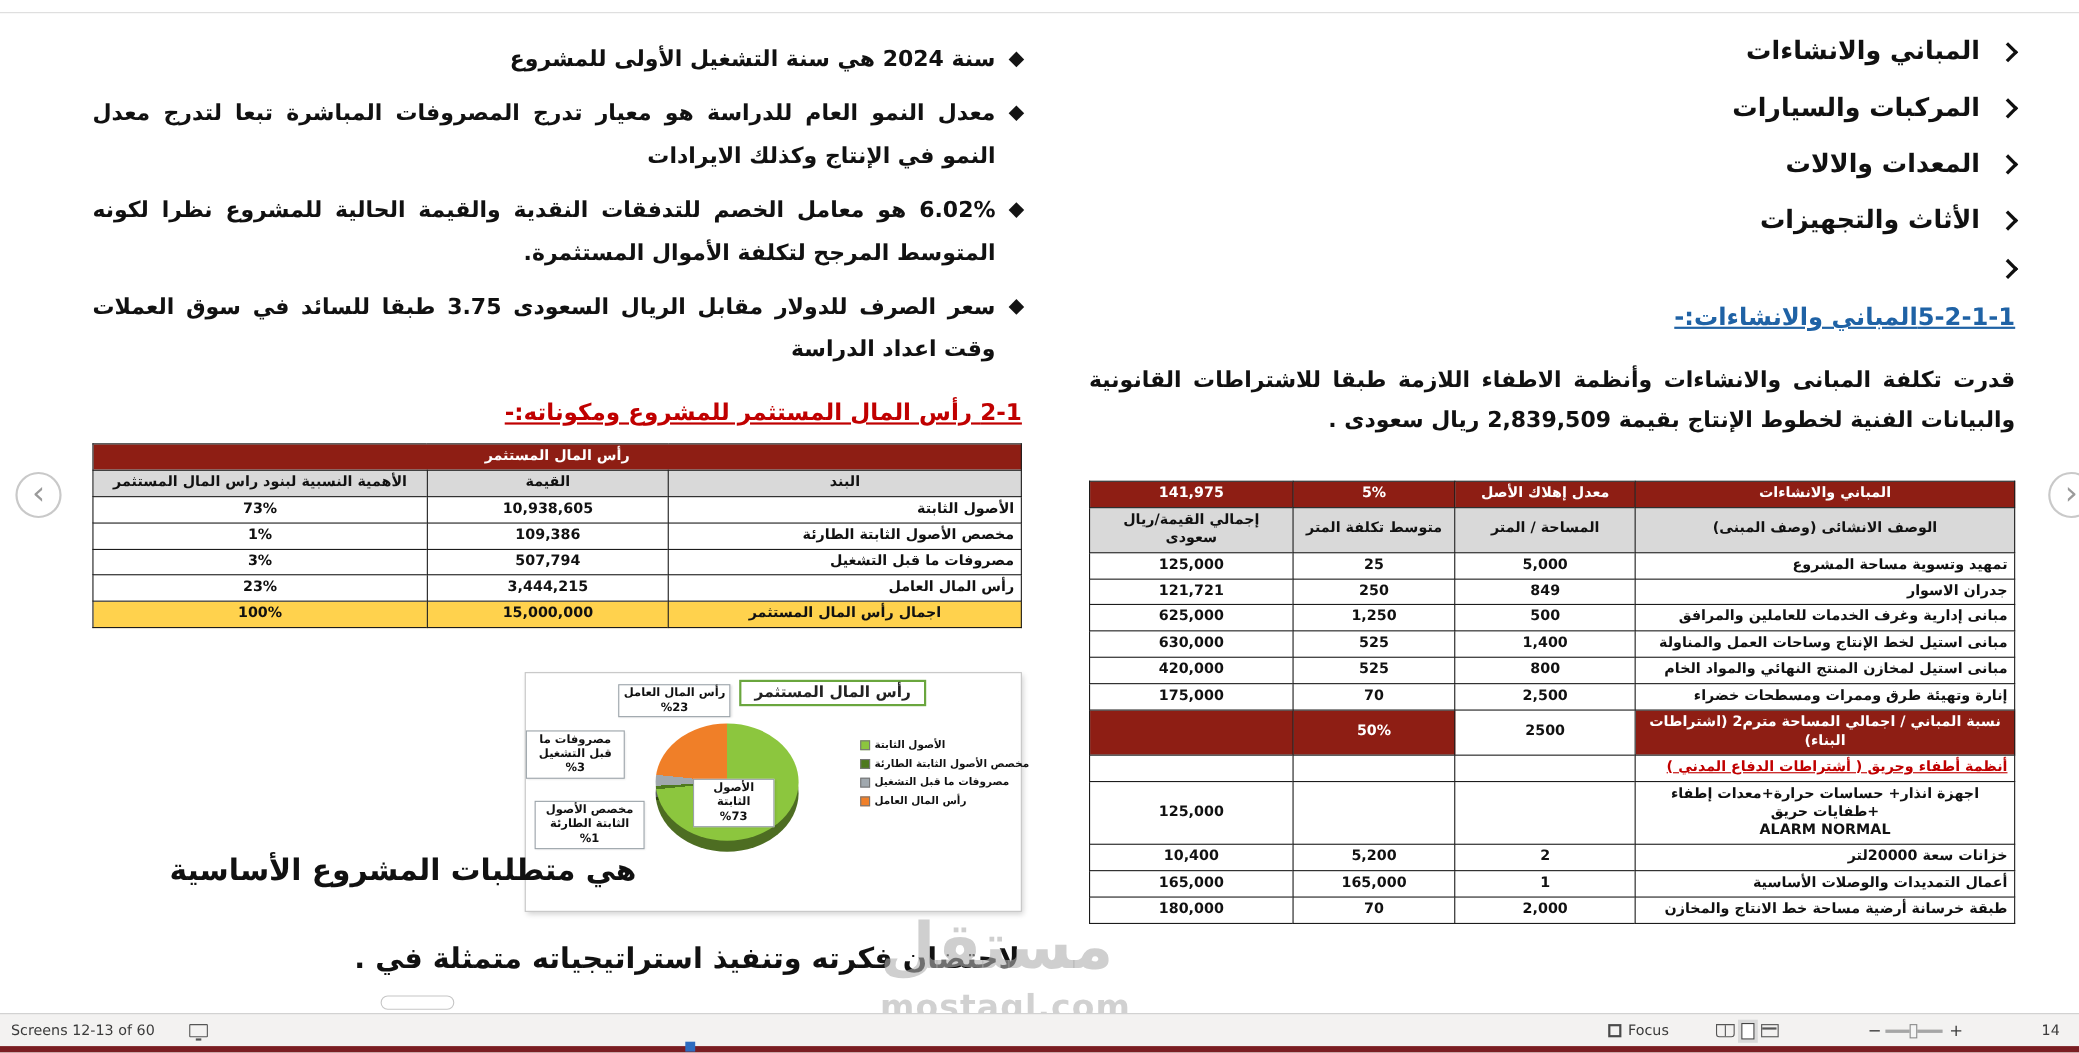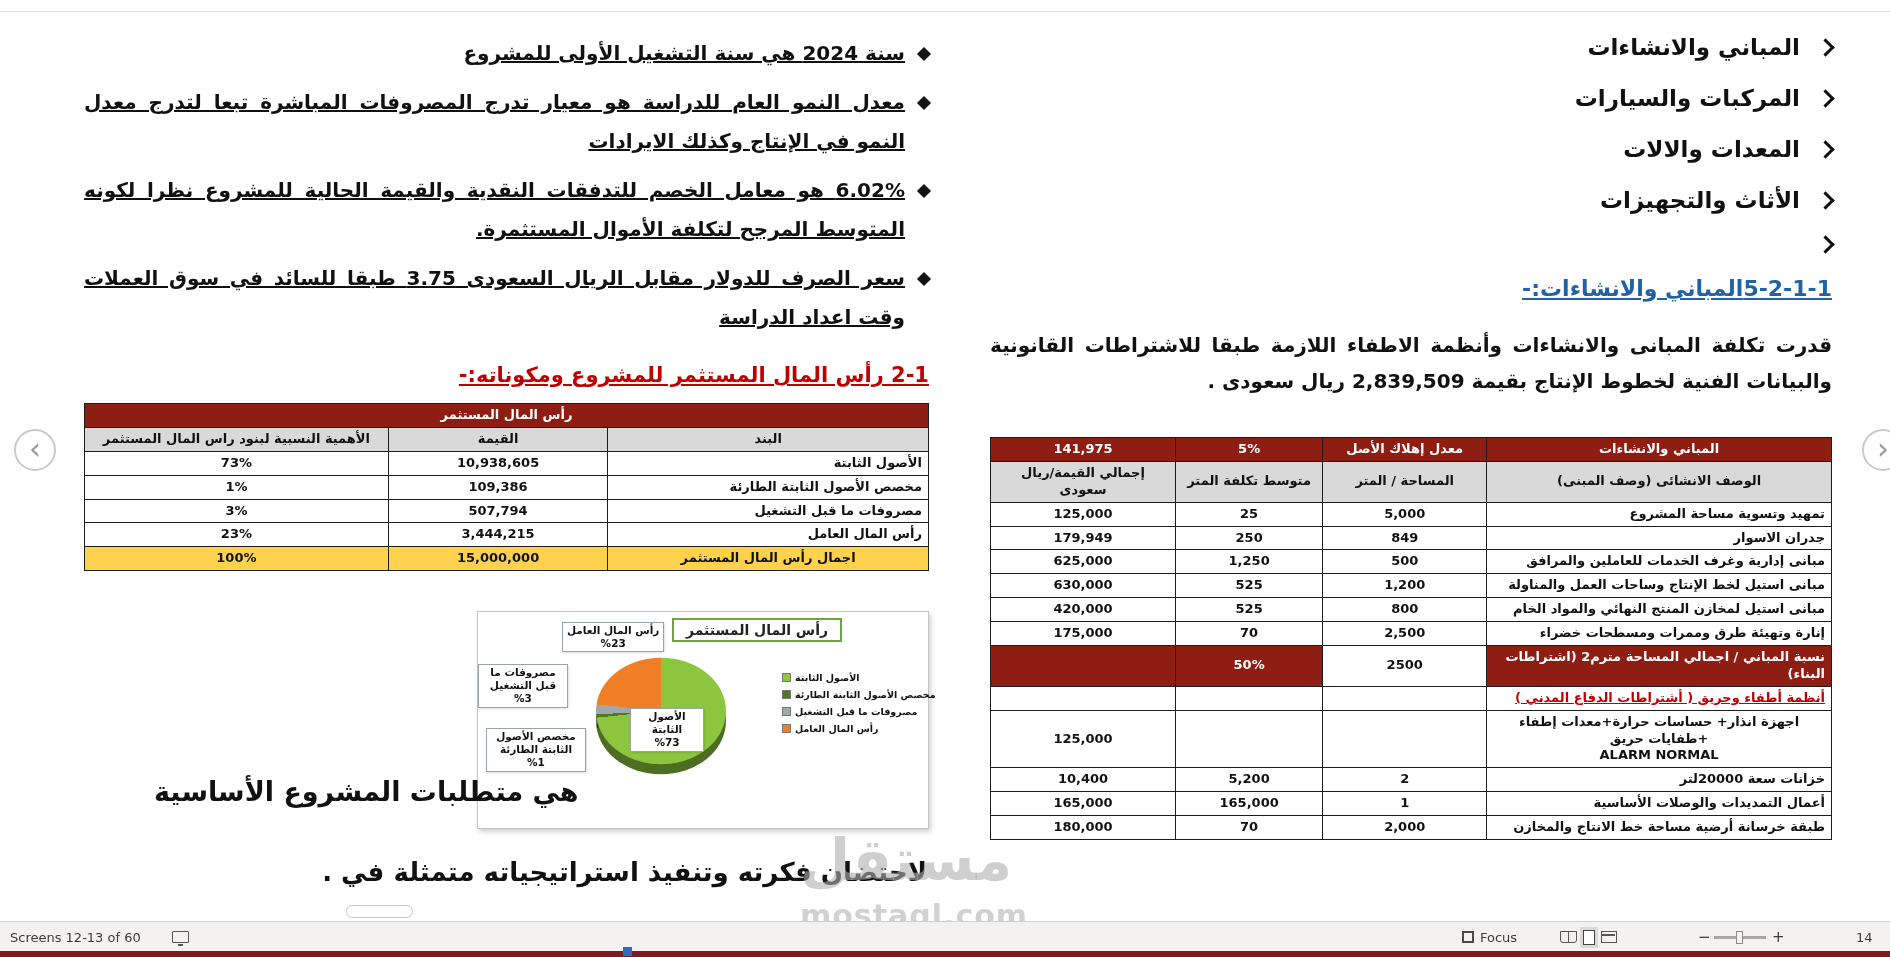--- a/index.html
+++ b/index.html
@@ -8,21 +8,21 @@
   .screen { position:relative; width:1890px; height:957px; background:#ffffff; overflow:hidden; }
 
   .top-hairline { position:absolute; top:11px; left:0; right:0; height:1px; background:#dcdcdc; }
 
   
   .page { position:absolute; top:34px; direction:rtl; color:#111; font-weight:700; }
   .page-left  { left:84px;  width:845px; }
   .page-right { left:990px; width:842px; }
 
   
-  .bullet { display:flex; align-items:flex-start; gap:14px; margin-bottom:10px;text-decoration:underline; }
+  .bullet { display:flex; align-items:flex-start; gap:14px; margin-bottom:10px; }
   .diamond { flex:none; width:10px; height:10px; background:#141414; transform:rotate(45deg); margin-top:15px; }
   .btext { flex:1; font-size:20px; line-height:1.95; text-align:justify; }
 
   .red-heading { margin:26px 0 16px; font-size:21px; color:#c00000; text-decoration:underline; text-align:right; }
 
   
   table { width:100%; border-collapse:collapse; }
   td { border:1px solid #1c1c1c; padding:3px 6px; font-size:13px; line-height:1.3; }
   .maroon { background:#8e1e14; color:#ffffff; text-align:center; }
   .grayhead { background:#d9d9d9; text-align:center; }
@@ -284,48 +284,48 @@
         <tr>
           <td class="cell-item">تمهيد وتسوية مساحة المشروع</td>
           <td class="cell-num">5,000</td>
           <td class="cell-num">25</td>
           <td class="cell-num">125,000</td>
         </tr>
         <tr>
           <td class="cell-item">جدران الاسوار</td>
           <td class="cell-num">849</td>
           <td class="cell-num">250</td>
-          <td class="cell-num">179,949</td>
+          <td class="cell-num">121,721</td>
         </tr>
         <tr>
           <td class="cell-item">مبانى إدارية وغرف الخدمات للعاملين والمرافق</td>
           <td class="cell-num">500</td>
           <td class="cell-num">1,250</td>
           <td class="cell-num">625,000</td>
         </tr>
         <tr>
           <td class="cell-item">مبانى استيل لخط الإنتاج وساحات العمل والمناولة</td>
-          <td class="cell-num">1,200</td>
+          <td class="cell-num">1,400</td>
           <td class="cell-num">525</td>
           <td class="cell-num">630,000</td>
         </tr>
         <tr>
           <td class="cell-item">مبانى استيل لمخازن المنتج النهائي والمواد الخام</td>
           <td class="cell-num">800</td>
           <td class="cell-num">525</td>
           <td class="cell-num">420,000</td>
         </tr>
         <tr>
           <td class="cell-item">إنارة وتهيئة طرق وممرات ومسطحات خضراء</td>
           <td class="cell-num">2,500</td>
           <td class="cell-num">70</td>
           <td class="cell-num">175,000</td>
         </tr>
         <tr>
-          <td class="maroon" style="text-align:right;">نسبة المباني / اجمالي المساحة مترم2 (اشتراطات البناء)</td>
+          <td class="maroon" style="text-align:center;">نسبة المباني / اجمالي المساحة مترم2 (اشتراطات البناء)</td>
           <td class="cell-num white-cell">2500</td>
           <td class="maroon">50%</td>
           <td class="maroon"></td>
         </tr>
         <tr>
           <td>
               <span class="fire-title">أنظمة أطفاء وحريق  ( أشتراطات  الدفاع المدني )</span>
             </td>
           <td></td>
           <td></td>

